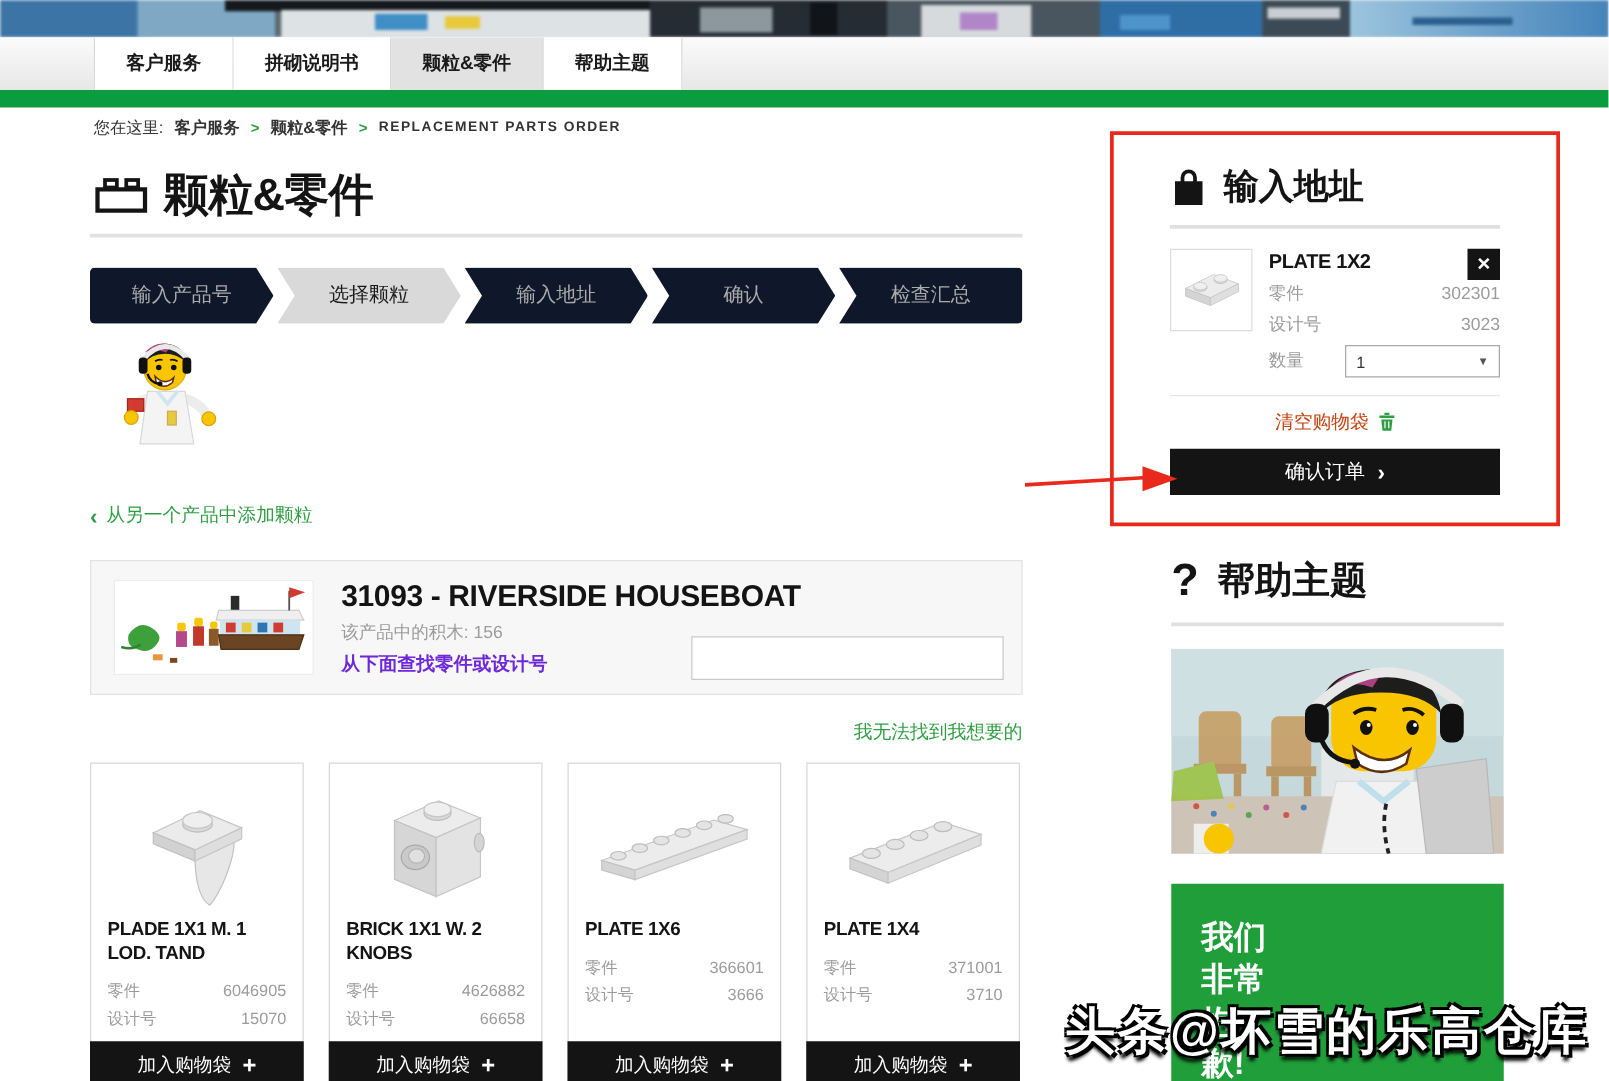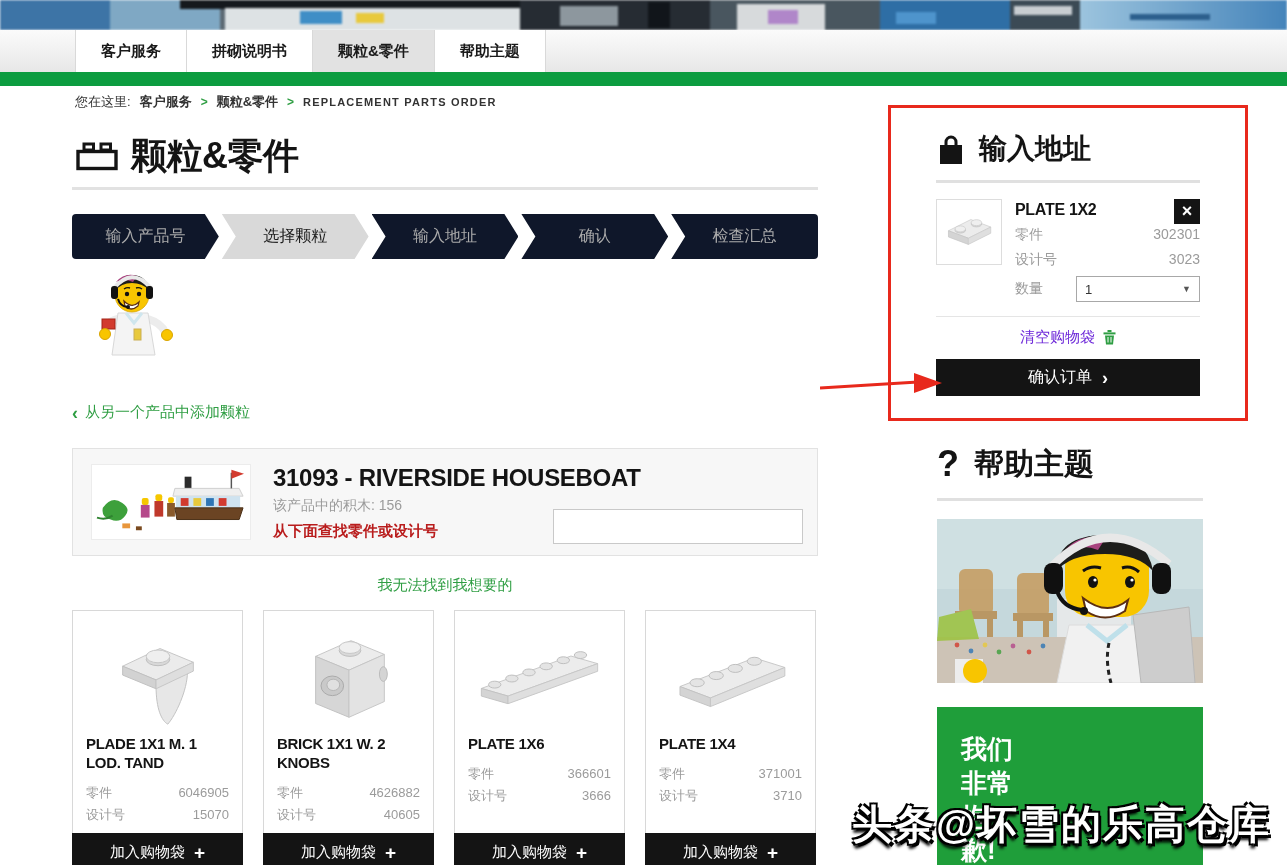--- a/index.html
+++ b/index.html
@@ -52,25 +52,25 @@
   .back-link { margin-top:34px; color:#2f9e43; font-size:15px; display:flex; align-items:center;
                gap:7px; cursor:pointer; width:fit-content; }
   .back-chevron { font-weight:bold; font-size:18px; line-height:1; }
 
   .product-box { margin-top:26px; border:1px solid #e2e2e2; background:#f7f7f7; height:108px;
                  position:relative; padding:15px 12px 0 18px; display:flex; }
   .product-img { width:160px; height:76px; background:#fff; border:1px solid #ececec; flex:none; }
   .product-info { margin-left:22px; }
   .product-title { font-size:24px; font-weight:bold; letter-spacing:-0.3px; color:#141414; }
   .product-bricks { font-size:14px; color:#9b9b9b; margin-top:5px; }
-  .product-find { font-size:15px; font-weight:bold; margin-top:7px; color:#b91c1c; }
+  .product-find { font-size:15px; font-weight:bold; margin-top:7px; color:#6d28d9; }
   .product-search { position:absolute; right:14px; bottom:11px; width:250px; height:35px;
                     border:1px solid #c9c9c9; font-size:15px; padding:0 8px; font-family:inherit; }
 
-  .notfound { margin-top:20px; text-align:center; font-size:15px; height:18px; }
+  .notfound { margin-top:20px; text-align:right; font-size:15px; height:18px; }
   .notfound span { color:#2f9e43; cursor:pointer; }
 
   .cards { margin-top:16px; display:flex; gap:20px; }
   .card { width:171px; height:262px; border:1px solid #d8d8d8; background:#fff; position:relative;
           padding:8px 13px 0; }
   .card-img { height:116px; display:flex; align-items:center; justify-content:center; }
   .card-name { font-size:15px; font-weight:bold; line-height:1.25; letter-spacing:-0.3px; color:#141414; }
   .card-rows { margin-top:9px; }
   .card-row { display:flex; justify-content:space-between; font-size:13px; color:#9b9b9b; line-height:1.7; }
   .card-btn { position:absolute; left:-1px; right:-1px; bottom:0; height:38px; background:#141414;
@@ -93,21 +93,21 @@
                color:#fff; display:flex; align-items:center; justify-content:center;
                font-size:18px; font-weight:bold; cursor:pointer; }
   .bag-row { display:flex; justify-content:space-between; font-size:14px; color:#9b9b9b; margin-top:7px; }
   .qty-row { display:flex; justify-content:space-between; align-items:center; font-size:14px;
              color:#9b9b9b; margin-top:7px; }
   .qty-select { width:124px; height:26px; border:1px solid #a8a8a8; background:#fff; display:flex;
                 align-items:center; justify-content:space-between; padding:0 8px; font-size:13px;
                 color:#333; cursor:pointer; }
   .qty-caret { font-size:9px; color:#555; }
   .bag-hr { height:1px; background:#e5e5e5; margin:14px 0 11px; }
-  .clear-link { color:#6d28d9; font-size:15px; display:flex; gap:8px; justify-content:center;
+  .clear-link { color:#c2410c; font-size:15px; display:flex; gap:8px; justify-content:center;
                 align-items:center; cursor:pointer; }
   .confirm-btn { margin-top:12px; height:37px; background:#141414; color:#fff; display:flex;
                  align-items:center; justify-content:center; gap:10px; font-size:16px; cursor:pointer; }
   .confirm-chevron { font-weight:bold; font-size:18px; line-height:1; }
   .arrow { position:absolute; left:-68px; top:266px; width:122px; height:26px; z-index:5; }
 
   .ht-section { margin-left:49px; width:266px; }
   .ht-header { margin-top:22px; display:flex; align-items:center; gap:15px; }
   .ht-q { font-size:36px; font-weight:bold; color:#141414; }
   .ht-title { font-size:30px; font-weight:bold; color:#141414; }
@@ -304,21 +304,21 @@
           </svg>
         </div>
         <div class="card-name">BRICK 1X1 W. 2 KNOBS</div>
         <div class="card-rows">
           <div class="card-row">
               <span>零件</span>
               <span>4626882</span>
             </div>
           <div class="card-row">
               <span>设计号</span>
-              <span>40605</span>
+              <span>66658</span>
             </div>
         </div>
         <div class="card-btn">
           <span>加入购物袋</span>
           <span class="plus-icon">+</span>
         </div>
       </div>
 
       <div class="card">
         <div class="card-img">

